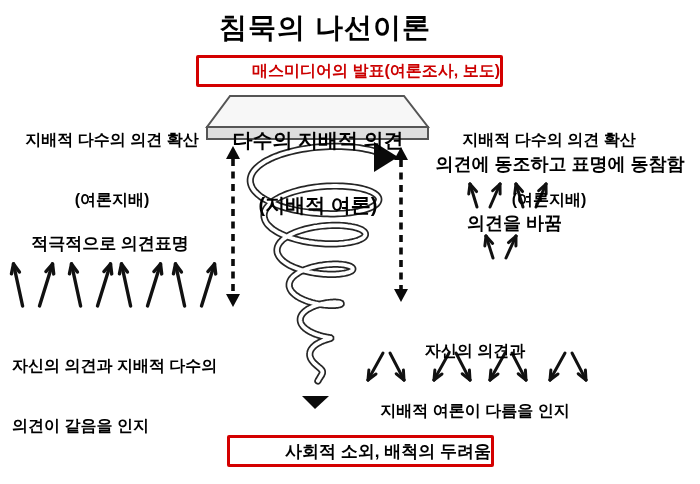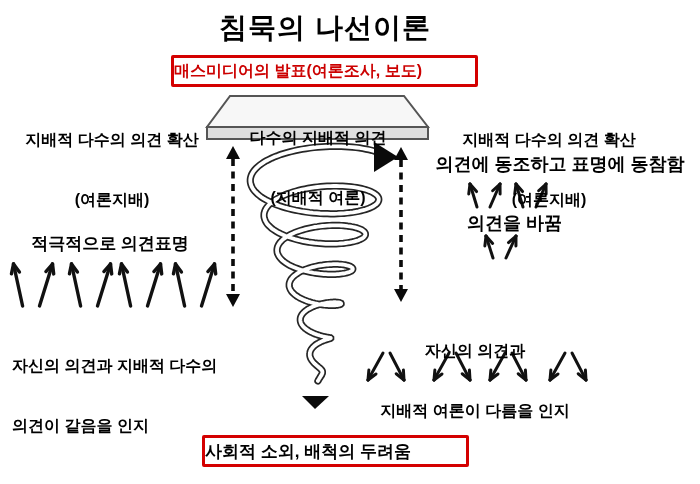--- a/index.html
+++ b/index.html
@@ -7,22 +7,23 @@
     width:700px;height:484px;overflow:hidden;background:#ffffff;
     font-family:"Liberation Sans","DejaVu Sans",sans-serif;
     font-weight:bold;color:#000;
   }
   .canvas{position:relative;width:654px;height:484px;background:#fff;text-decoration:underline;}
   svg.layer{position:absolute;left:0;top:0;}
   .label{position:absolute;text-align:center;line-height:1.15;white-space:nowrap;}
   .label .ln{white-space:nowrap;margin-top:42px;}
   .redbox{
     position:absolute;border:3px solid var(--red,#d40000);border-radius:2px;
-    background:#fff;display:flex;align-items:center;justify-content:flex-start;
+    background:#fff;display:flex;align-items:center;justify-content:flex-end;
     white-space:nowrap;
+    margin-left:25px;
   }
 </style>
 </head>
 <body>
 
 <div class="canvas">
 
   <svg class="layer" width="700" height="484" viewBox="0 0 700 484">
 
     <polygon points="230,96 404,96 428,127 207,127" fill="#f7f7f7" stroke="#555" stroke-width="2"></polygon>
@@ -164,21 +165,21 @@
   <div class="label" style="left:60px;top:12px;width:530px;font-size:28px;letter-spacing:1px;">침묵의 나선이론</div>
 
   <div class="redbox" style="left:171px;top:55px;width:301px;height:26px;font-size:16px;color:var(--media-red,#cc0000);">
     <span>매스미디어의 발표(여론조사, 보도)</span>
   </div>
 
   <div class="label" style="left:0px;top:89px;width:224px;font-size:16px;">
     <div class="ln">지배적 다수의 의견 확산</div>
     <div class="ln">(여론지배)</div>
   </div>
-  <div class="label" style="left:228px;top:87px;width:180px;font-size:16px;">
+  <div class="label" style="left:228px;top:87px;width:180px;font-size:20px;">
     <div class="ln">다수의 지배적 의견</div>
     <div class="ln">(지배적 여론)</div>
   </div>
   <div class="label" style="left:420px;top:89px;width:258px;font-size:16px;">
     <div class="ln">지배적 다수의 의견 확산</div>
     <div class="ln">(여론지배)</div>
   </div>
 
   <div class="label" style="left:416px;top:154px;width:288px;font-size:18px;">의견에 동조하고 표명에 동참함</div>
   <div class="label" style="left:437px;top:213px;width:155px;font-size:18px;">의견을 바꿈</div>

